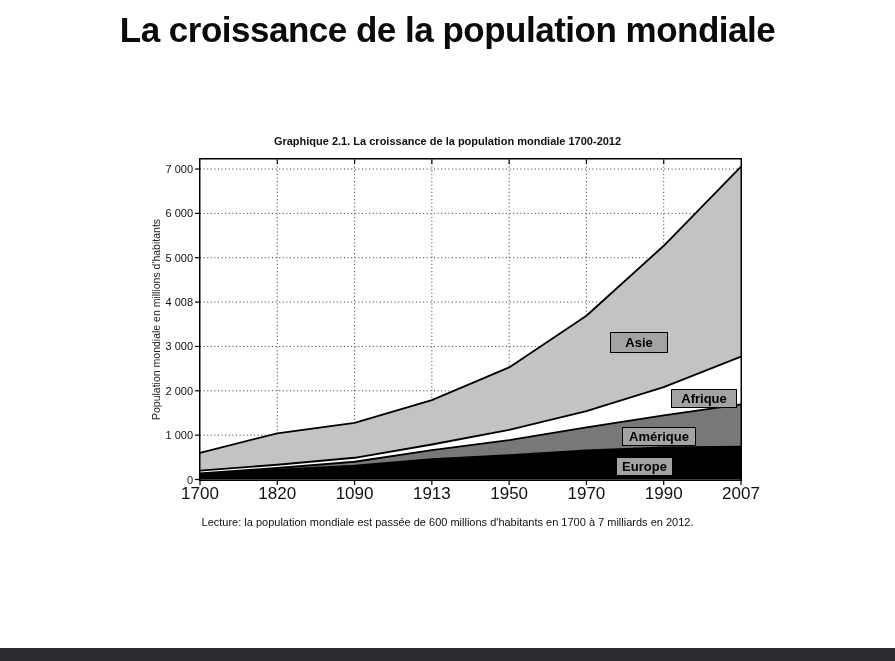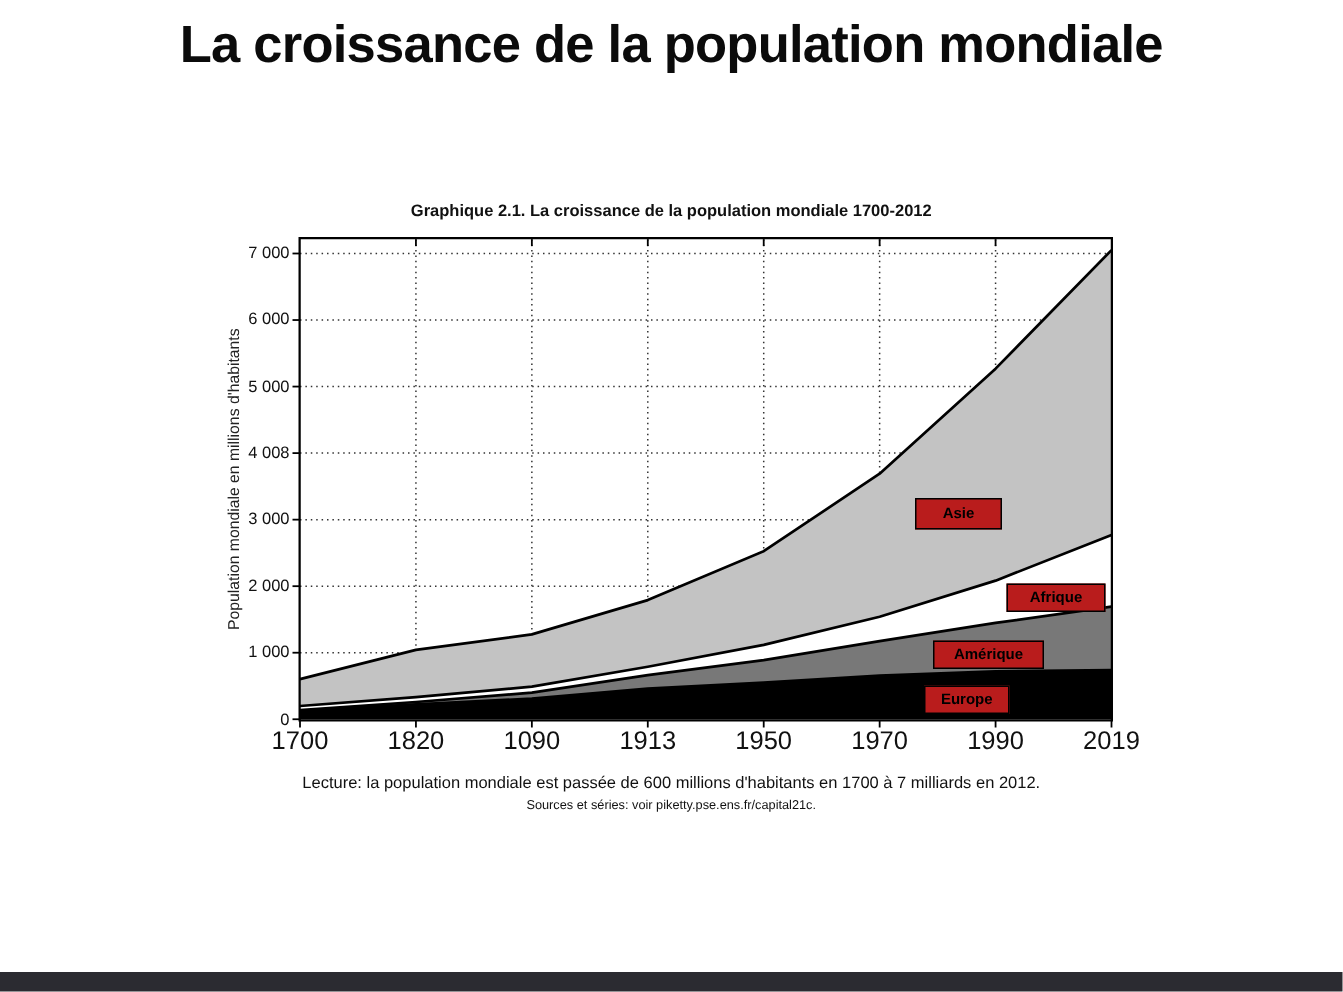--- a/index.html
+++ b/index.html
@@ -28,23 +28,23 @@
   }
   .y-label{
     position:absolute;left:14px;width:44px;height:14px;line-height:14px;
     text-align:right;font-size:11px;color:#111;
   }
   .x-label{
     position:absolute;top:357px;width:60px;height:14px;line-height:14px;
     text-align:center;font-size:17px;color:#111;
   }
   .legend-box{
-    position:absolute;background:#b91c1c;border:1.5px solid #000;
+    position:absolute;background:#a3a3a3;border:1.5px solid #000;
     display:flex;align-items:center;justify-content:center;
-    font-size:10px;font-weight:bold;color:#000;box-sizing:border-box;
+    font-size:13px;font-weight:bold;color:#000;box-sizing:border-box;
   }
   .legend-asie{left:475px;top:202px;width:58px;height:21px;}
   .legend-afrique{left:536px;top:259px;width:66px;height:19px;}
   .legend-amerique{left:487px;top:297px;width:74px;height:19px;}
   .legend-europe{left:481px;top:327px;width:57px;height:19px;}
   .note-lecture{
     position:absolute;top:386px;left:0;right:0;text-align:center;
     font-size:11px;color:#111;
   }
   .note-sources{
@@ -123,33 +123,32 @@
       <div class="y-label" style="top: 32px;">7 000</div>
     </div>
   <div id="x-labels">
       <div class="x-label" style="left: 35px;">1700</div>
       <div class="x-label" style="left: 112.286px;">1820</div>
       <div class="x-label" style="left: 189.571px;">1090</div>
       <div class="x-label" style="left: 266.857px;">1913</div>
       <div class="x-label" style="left: 344.143px;">1950</div>
       <div class="x-label" style="left: 421.429px;">1970</div>
       <div class="x-label" style="left: 498.714px;">1990</div>
-      <div class="x-label" style="left: 576px;">2019</div>
+      <div class="x-label" style="left: 576px;">2007</div>
     </div>
 
   <div class="legend-box legend-asie">
     <span>Asie</span>
   </div>
   <div class="legend-box legend-afrique">
     <span>Afrique</span>
   </div>
   <div class="legend-box legend-amerique">
     <span>Amérique</span>
   </div>
   <div class="legend-box legend-europe">
     <span>Europe</span>
   </div>
 
   <div class="note-lecture">Lecture: la population mondiale est passée de 600 millions d'habitants en 1700 à 7 milliards en 2012.</div>
-  <div class="note-sources">Sources et séries: voir piketty.pse.ens.fr/capital21c.</div>
 </div>
 
 <div class="bottom-bar" style="background: rgb(43, 43, 49);"></div>
 
 </body></html>

